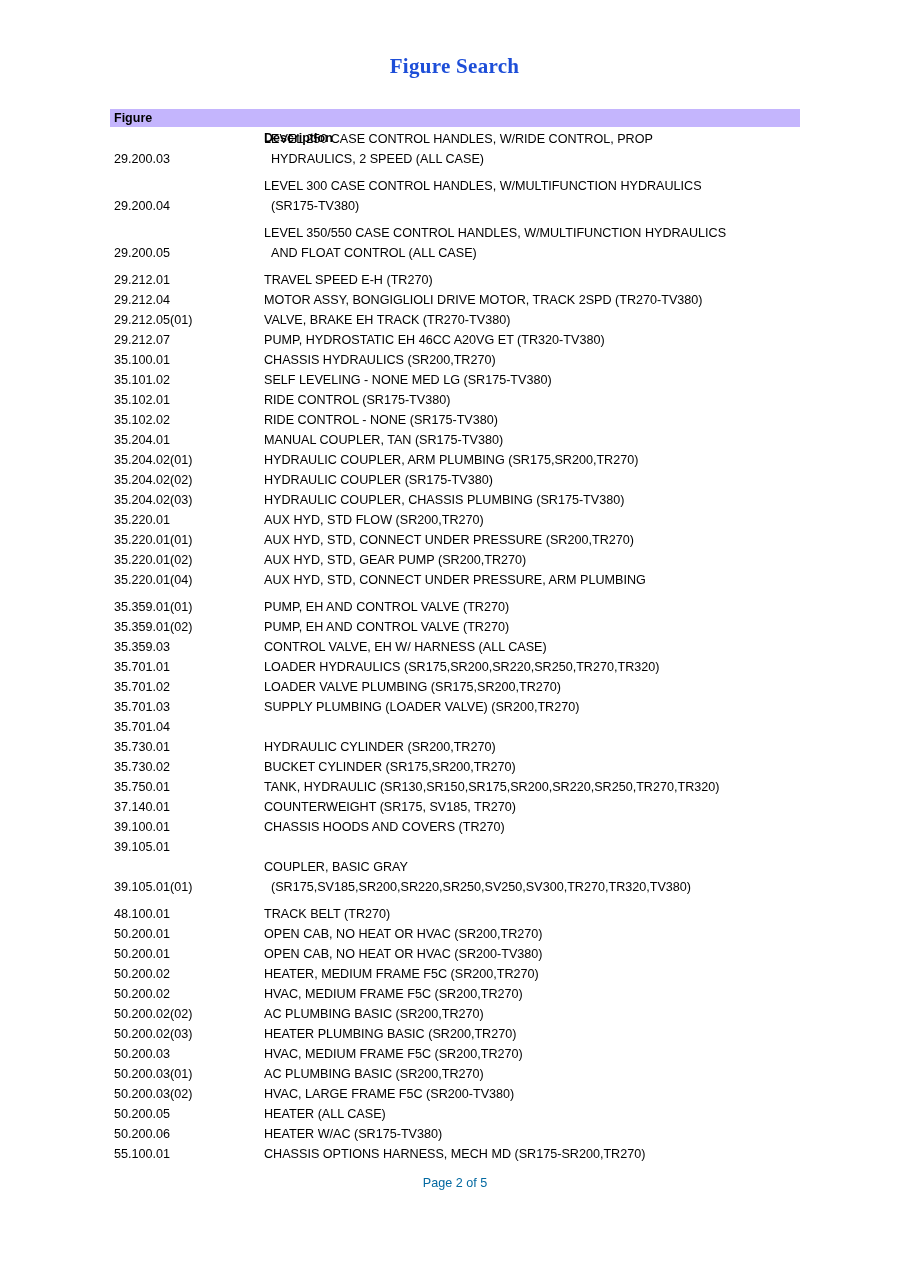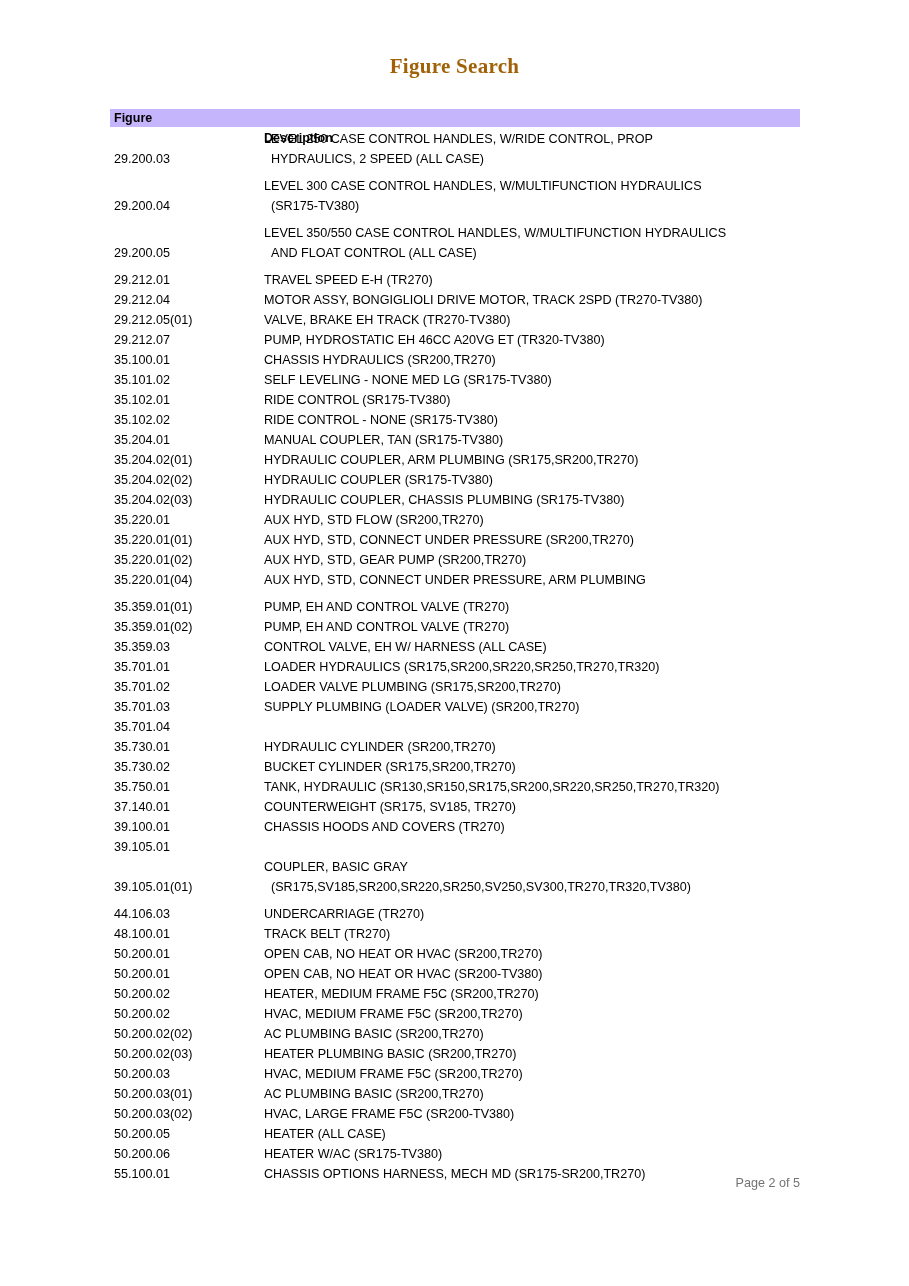--- a/index.html
+++ b/index.html
@@ -25,21 +25,21 @@
   .doc-title {
     position: absolute;
     top: 54px;
     left: 0;
     width: 909px;
     text-align: center;
     font-family: "Liberation Serif", serif;
     font-weight: bold;
     font-size: 21px;
     letter-spacing: 0.3px;
-    color: #a16207;
+    color: #1d4ed8;
   }
   .table-wrap {
     position: absolute;
     top: 109px;
     left: 110px;
     width: 690px;
   }
   .thead {
     background: #c4b5fd;
     height: 18px;
@@ -89,23 +89,23 @@
     white-space: nowrap;
   }
   .desc-line.cont {
     padding-left: 7px;
   }
   .footer {
     position: absolute;
     top: 1176px;
     left: 110px;
     width: 690px;
-    text-align: right;
+    text-align: center;
     font-size: 12.6px;
-    color: #737373;
+    color: #0369a1;
   }
 </style>
 </head>
 <body>
 
 <div class="page">
 
   <div class="doc-title">Figure Search</div>
 
   <div class="table-wrap">
@@ -306,26 +306,20 @@
           <div class="cell-figure">39.105.01</div>
         </div>
         <div class="row gap-after">
           <div class="cell-figure">39.105.01(01)</div>
           <div class="cell-desc">
             <span class="desc-line">COUPLER, BASIC GRAY</span>
             <span class="desc-line cont">(SR175,SV185,SR200,SR220,SR250,SV250,SV300,TR270,TR320,TV380)</span>
           </div>
         </div>
         <div class="row">
-          <div class="cell-figure">44.106.03</div>
-          <div class="cell-desc">
-            <span class="desc-line">UNDERCARRIAGE (TR270)</span>
-          </div>
-        </div>
-        <div class="row">
           <div class="cell-figure">48.100.01</div>
           <div class="cell-desc">
             <span class="desc-line">TRACK BELT (TR270)</span>
           </div>
         </div>
         <div class="row">
           <div class="cell-figure">50.200.01</div>
           <div class="cell-desc">
             <span class="desc-line">OPEN CAB, NO HEAT OR HVAC (SR200,TR270)</span>
           </div>

